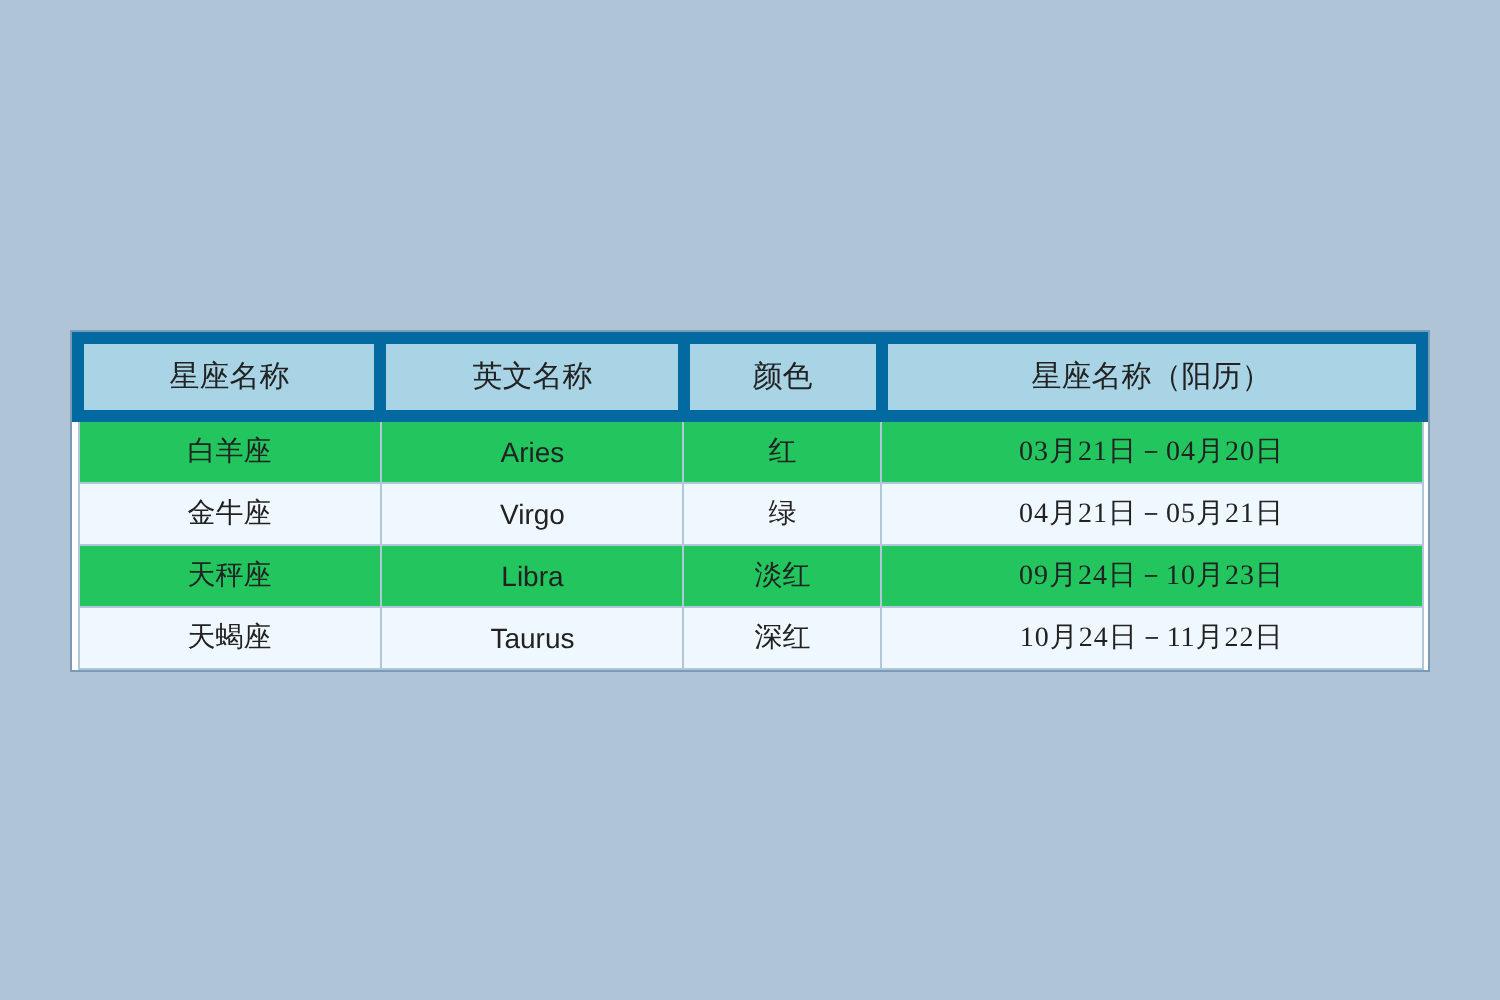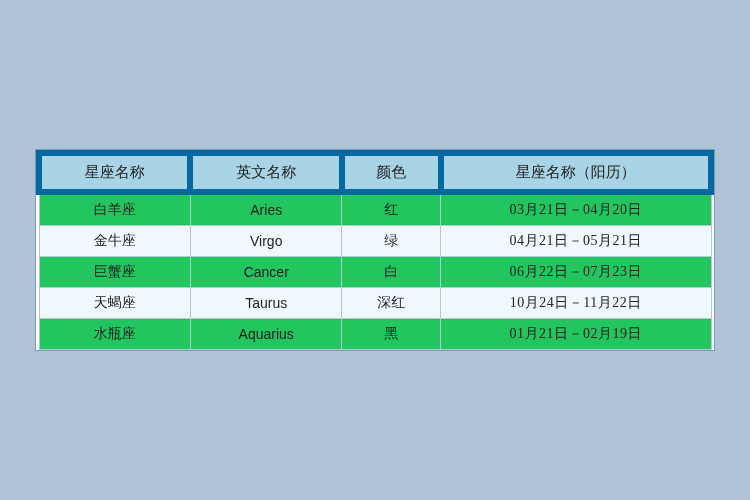--- a/index.html
+++ b/index.html
@@ -87,32 +87,26 @@
           <td>红</td>
           <td>03月21日－04月20日</td>
         </tr>
         <tr>
           <td>金牛座</td>
           <td>Virgo</td>
           <td>绿</td>
           <td>04月21日－05月21日</td>
         </tr>
         <tr>
-          <td>巨蟹座</td>
-          <td>Cancer</td>
-          <td>白</td>
-          <td>06月22日－07月23日</td>
+          <td>天秤座</td>
+          <td>Libra</td>
+          <td>淡红</td>
+          <td>09月24日－10月23日</td>
         </tr>
         <tr>
           <td>天蝎座</td>
           <td>Taurus</td>
           <td>深红</td>
           <td>10月24日－11月22日</td>
         </tr>
-        <tr>
-          <td>水瓶座</td>
-          <td>Aquarius</td>
-          <td>黑</td>
-          <td>01月21日－02月19日</td>
-        </tr>
       </tbody>
   </table>
 </div>
 
 </body></html>

